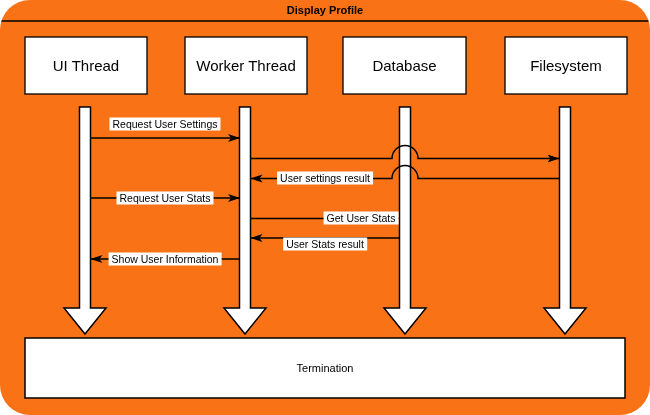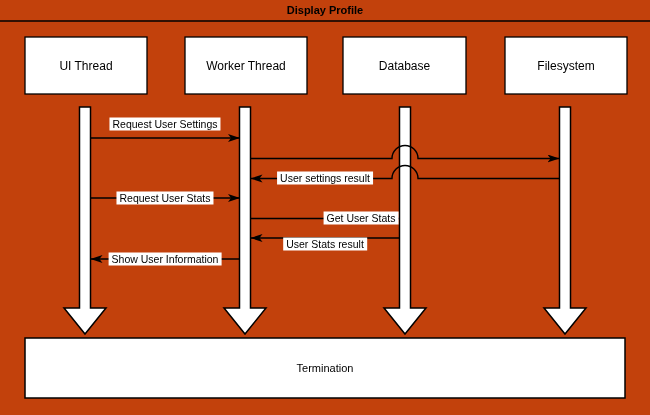--- a/index.html
+++ b/index.html
@@ -1,40 +1,41 @@
 <!DOCTYPE html>
 <html><head>
 <meta charset="utf-8">
 <style>
   html, body { margin: 0; padding: 0; background: #ffffff; }
   .canvas {
     position: relative;
     width: 650px;
     height: 415px;
-    background: #c2410c;
+    background: #f97316;
     font-family: "Liberation Sans", sans-serif;
     color: #000000;
     overflow: hidden;
+    border-radius: 30px;
   }
   .canvas svg { position: absolute; left: 0; top: 0; }
   .diagram-title {
     position: absolute;
     left: 0; top: 1px;
     width: 650px;
     text-align: center;
     font-size: 11px;
     font-weight: bold;
     line-height: 18px;
   }
   .actor-label {
     position: absolute;
     display: flex;
     align-items: center;
     justify-content: center;
-    font-size: 12px;
+    font-size: 15px;
     text-align: center;
   }
   .msg-label {
     position: absolute;
     transform: translate(-50%, -50%);
     background: #ffffff;
     padding: 0 3px;
     font-size: 10.5px;
     line-height: 13px;
     white-space: nowrap;

